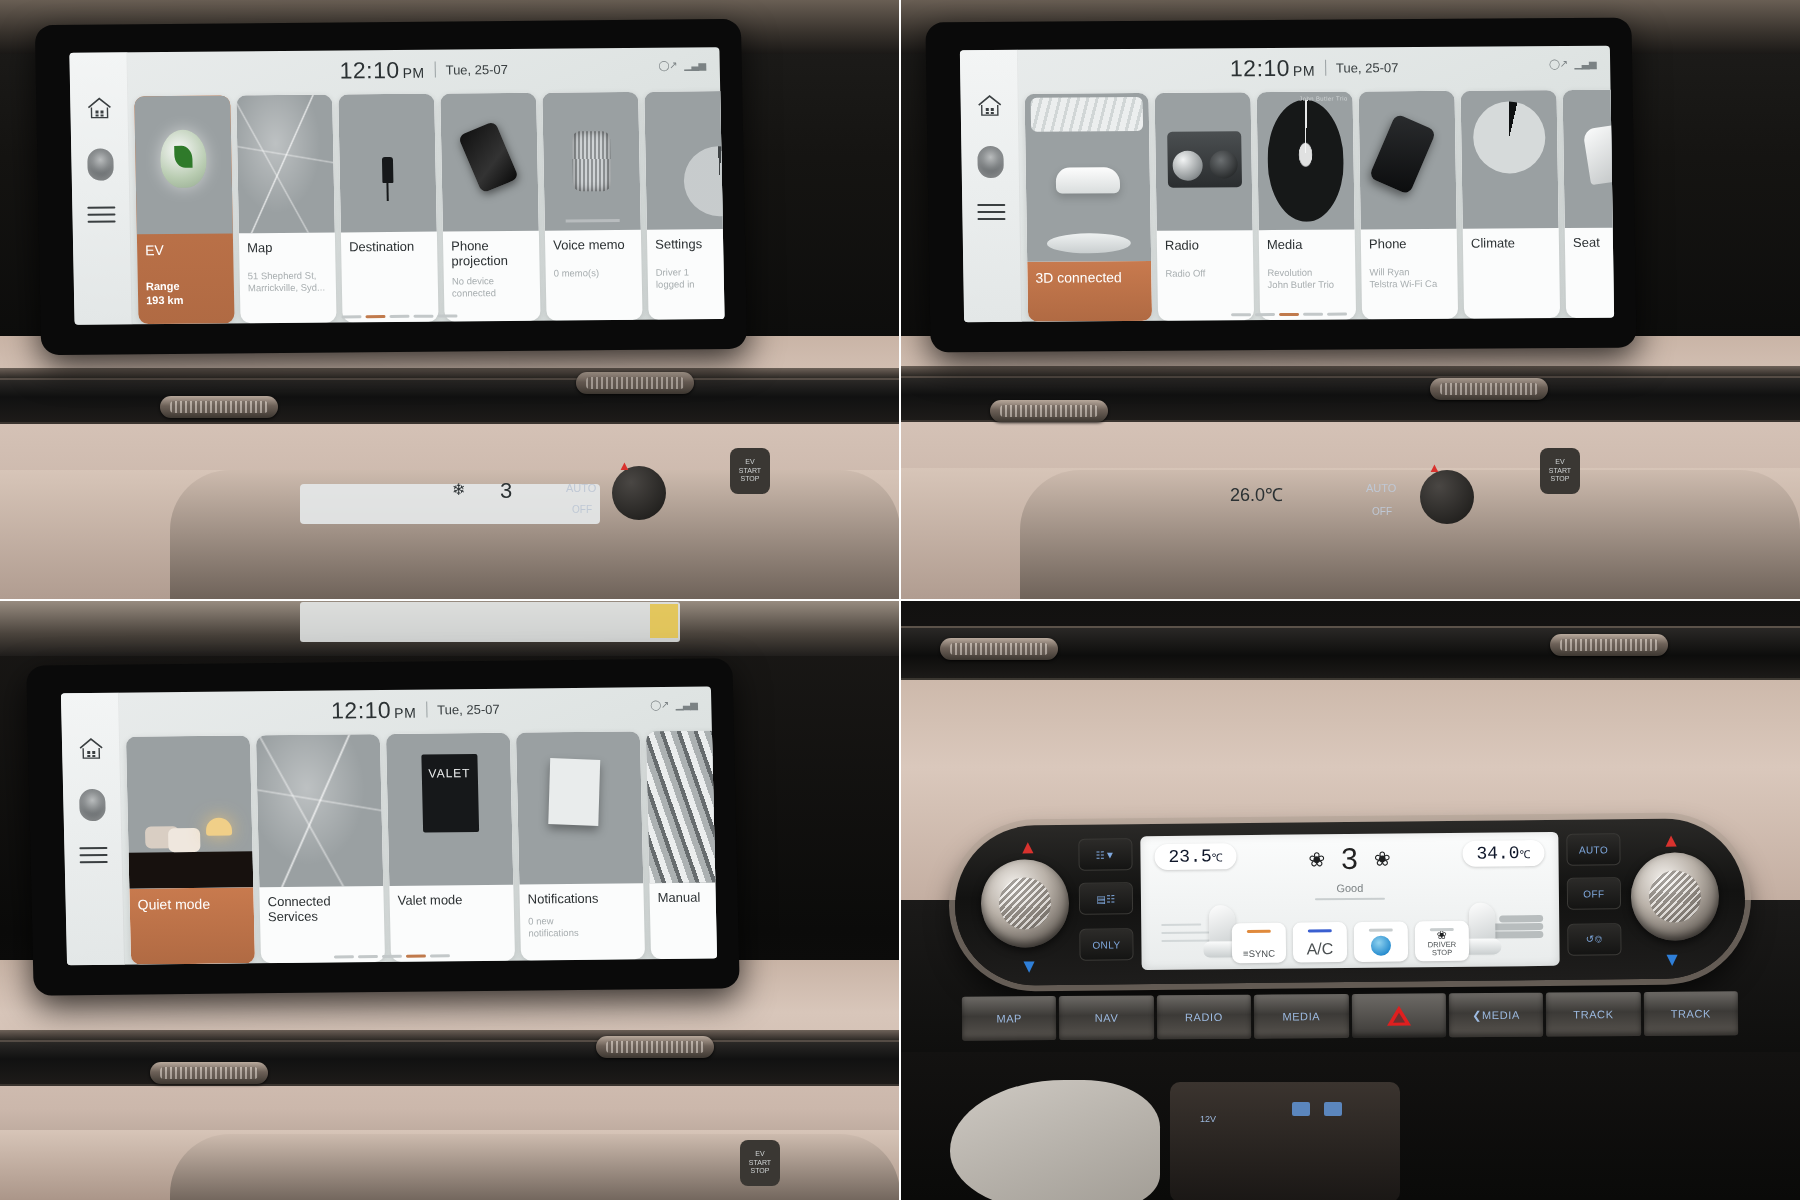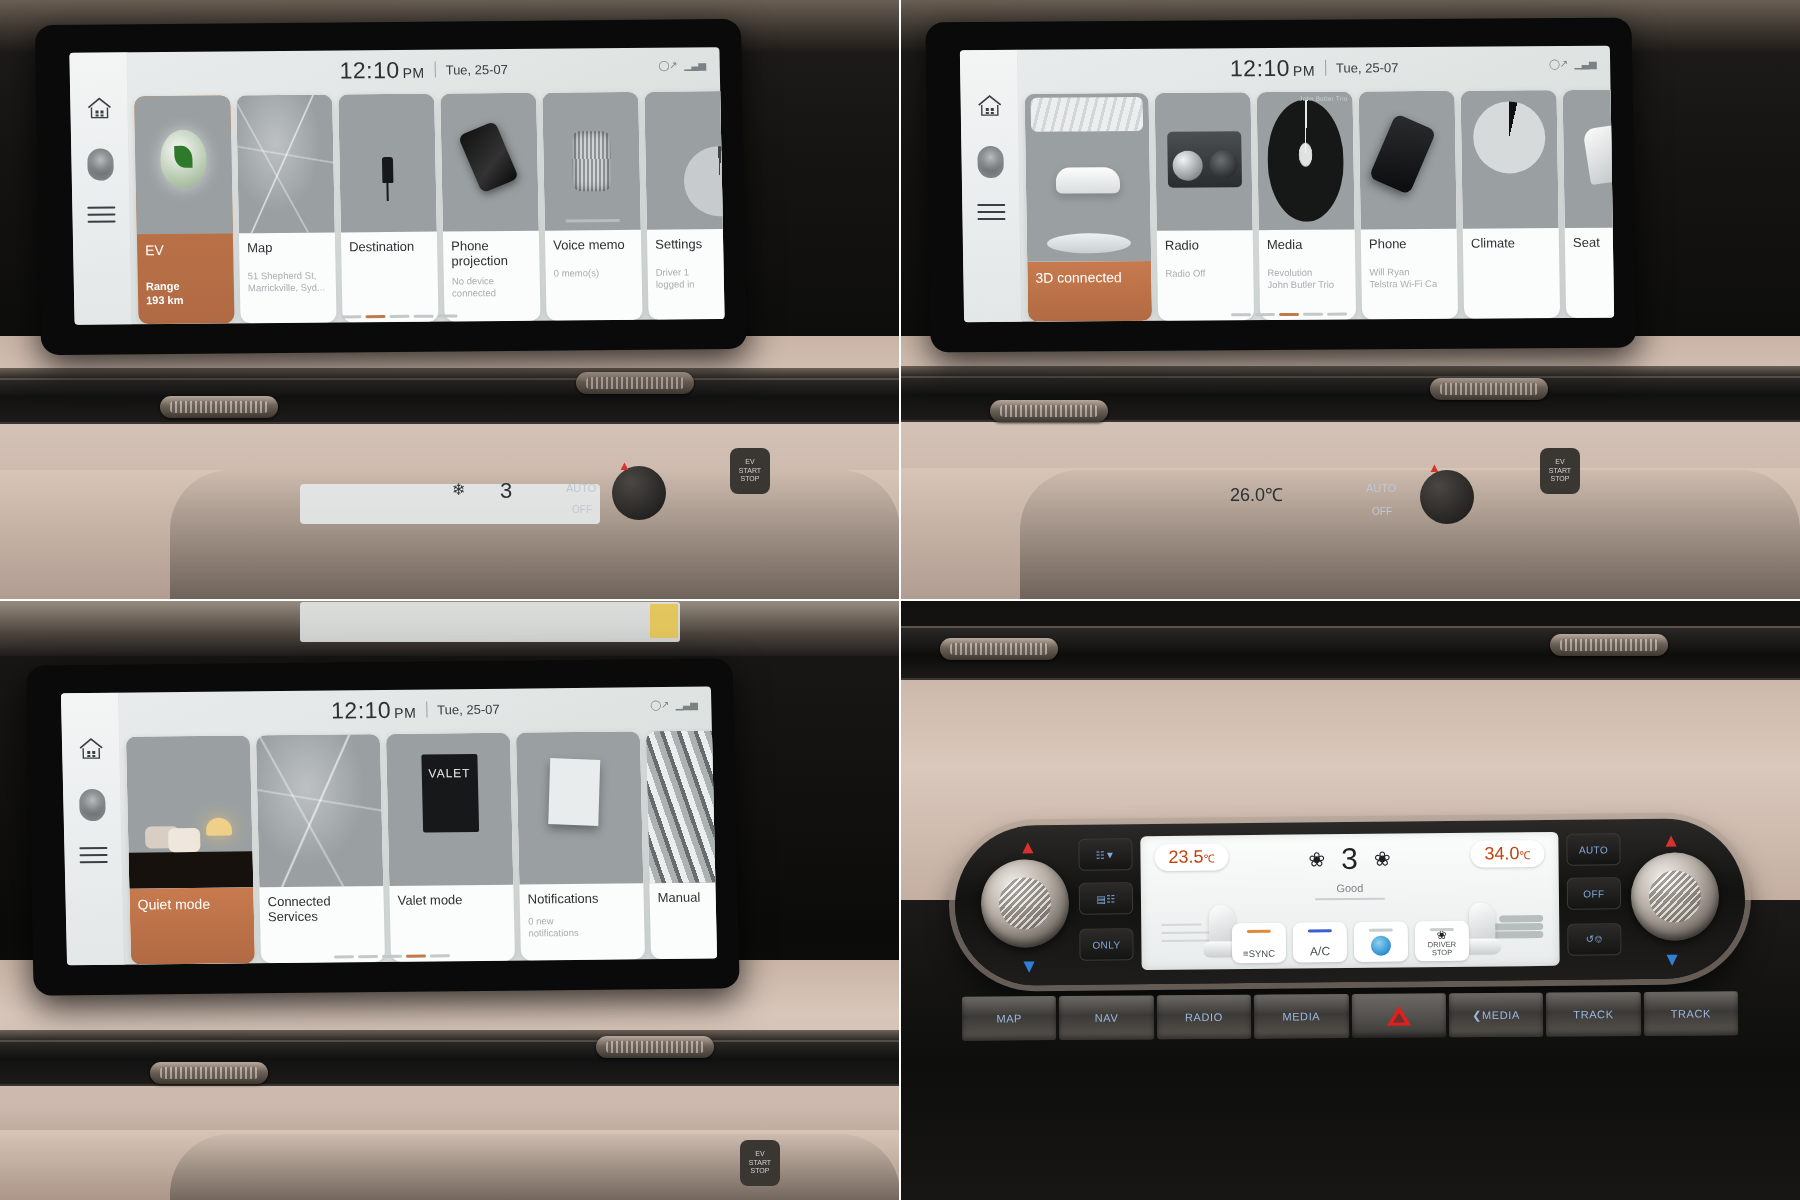--- a/index.html
+++ b/index.html
@@ -313,21 +313,21 @@
   }
   .climate-screen{
     position:absolute; left:186px; right:186px; top:12px; bottom:14px;
     background: linear-gradient(180deg,#fbfcfc,#e9ecec);
     border-radius:6px; overflow:hidden;
     box-shadow: inset 0 0 10px rgba(0,0,0,.12);
   }
   .temp-chip{
     position:absolute; top:8px; padding:3px 14px; border-radius:14px;
     background:#fff; box-shadow:0 1px 3px rgba(0,0,0,.18);
-    font-size:18px; color:#c2410c; white-space:nowrap;
+    font-size:18px; color:#0f172a; white-space:nowrap;font-family:Liberation Mono, monospace;
   }
   .temp-chip .unit{ font-size:11px; }
   .temp-chip.l{ left:14px; } .temp-chip.r{ right:14px; }
   .fanrow{
     position:absolute; top:10px; left:50%; transform:translateX(-50%);
     display:flex; align-items:center; gap:16px;
   }
   .fanrow .blade{ font-size:20px; color:#1d1f20; }
   .fanrow .lvl{ font-size:30px; color:#222; line-height:1; }
   .airq{
@@ -841,21 +841,21 @@
             <div class="cush"></div>
         </div>
 
         <div class="ctrl-row">
           <div class="ctrl">
             <div class="bar orange"></div>
             <div class="lbl">≡<span>SYNC</span></div>
           </div>
           <div class="ctrl">
             <div class="bar blue"></div>
-            <div class="lbl" style="font-size:12px">A/C</div>
+            <div class="lbl" style="font-size:16px">A/C</div>
           </div>
           <div class="ctrl">
             <div class="bar"></div>
             <div class="ionizer"></div>
           </div>
           <div class="ctrl">
             <div class="bar"></div>
             <div style="font-size:12px;color:#1d1f20;line-height:1">❀</div>
             <div class="lbl two" style="white-space:pre-line">DRIVER
 STOP</div>
@@ -898,18 +898,27 @@
           <span>❮<span>MEDIA</span></span>
         </div>
       <div class="pbtn">
           <span>TRACK</span>
         </div>
       <div class="pbtn">
           <span>TRACK</span>
         </div>
     </div>
 
+    <div class="lowerconsole">
+      <div class="tray"></div>
+      <div class="usb">12V</div>
+      <div class="pads">
+          <i></i>
+          <i></i>
+        </div>
+      <div class="arm"></div>
+    </div>
   </div>
 
 </div>
 
 <div class="vline"></div>
 <div class="hline"></div>
 
 </body></html>

